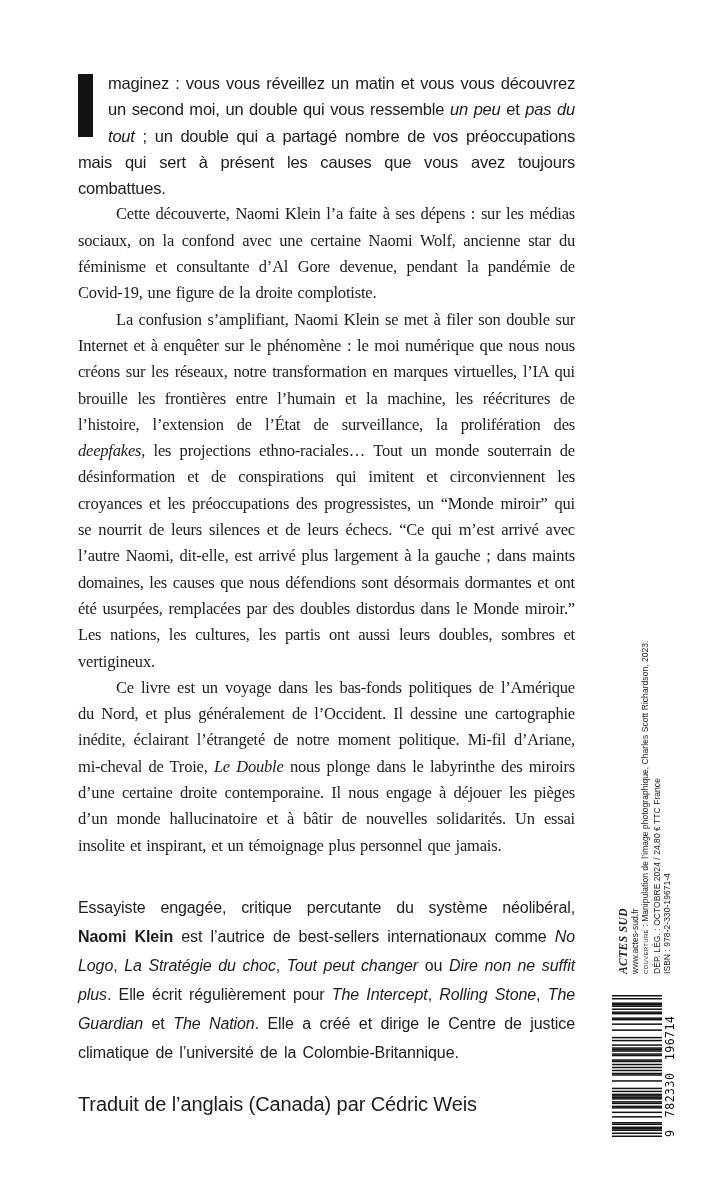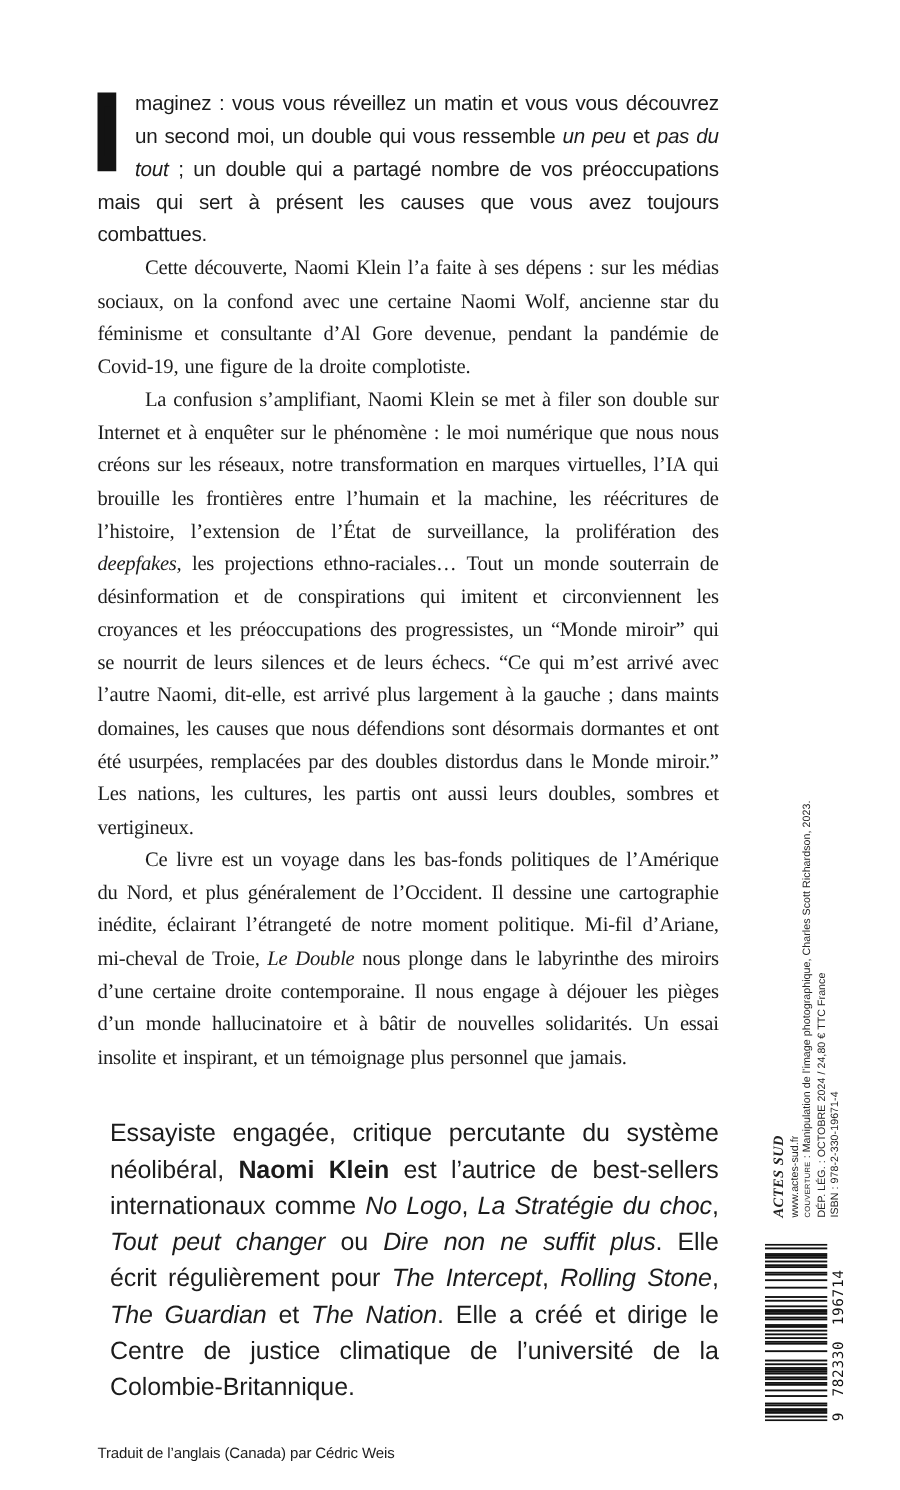--- a/index.html
+++ b/index.html
@@ -29,30 +29,30 @@
   .bd{font-weight:bold;}
   .dropcap{
     float:left;
     width:15px;height:63px;
     background:#131313;color:#131313;
     overflow:hidden;
     margin:4px 15px 0 0;
     font-size:58px;line-height:63px;
   }
   .bio{
-    margin:34px 0 0 10px;
-    font-size:20px;
+    margin:34px 0 0 0;
+    font-size:16px;
     line-height:29px;
     text-align:justify;
     letter-spacing:-0.1px;
     word-spacing:2px;
   }
   .translator{
     margin:27px 0 0 0;
-    font-size:12px;
+    font-size:20px;
     line-height:20px;
     letter-spacing:-0.1px;
   }
   
   .spine{
     position:absolute;
     left:616px;top:974px;
     width:378px;
     transform:rotate(-90deg);
     transform-origin:0 0;

